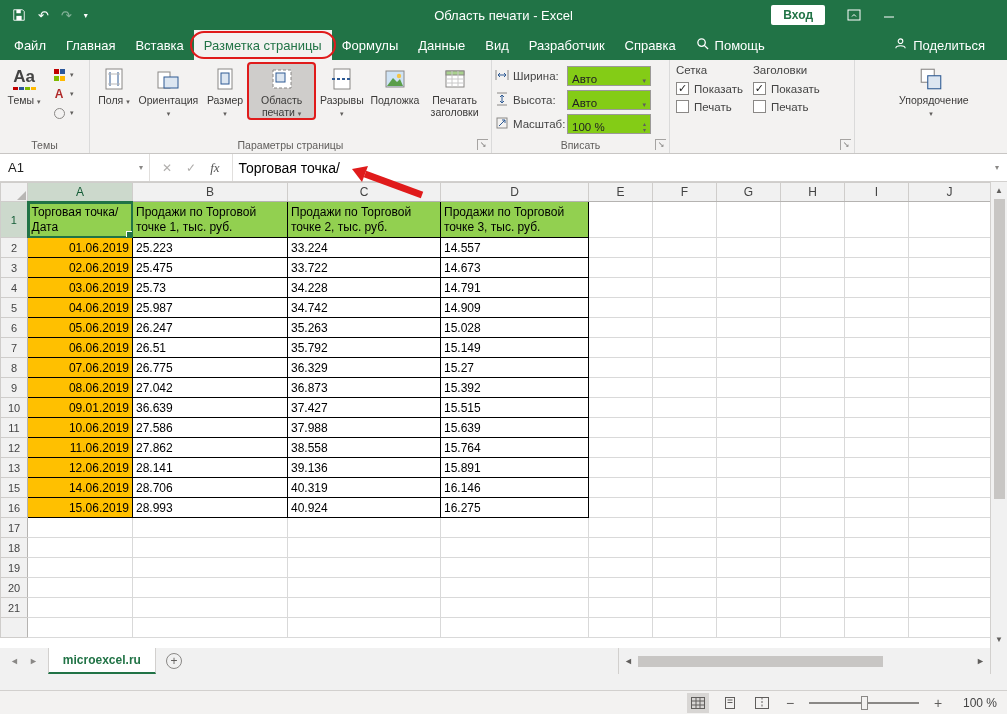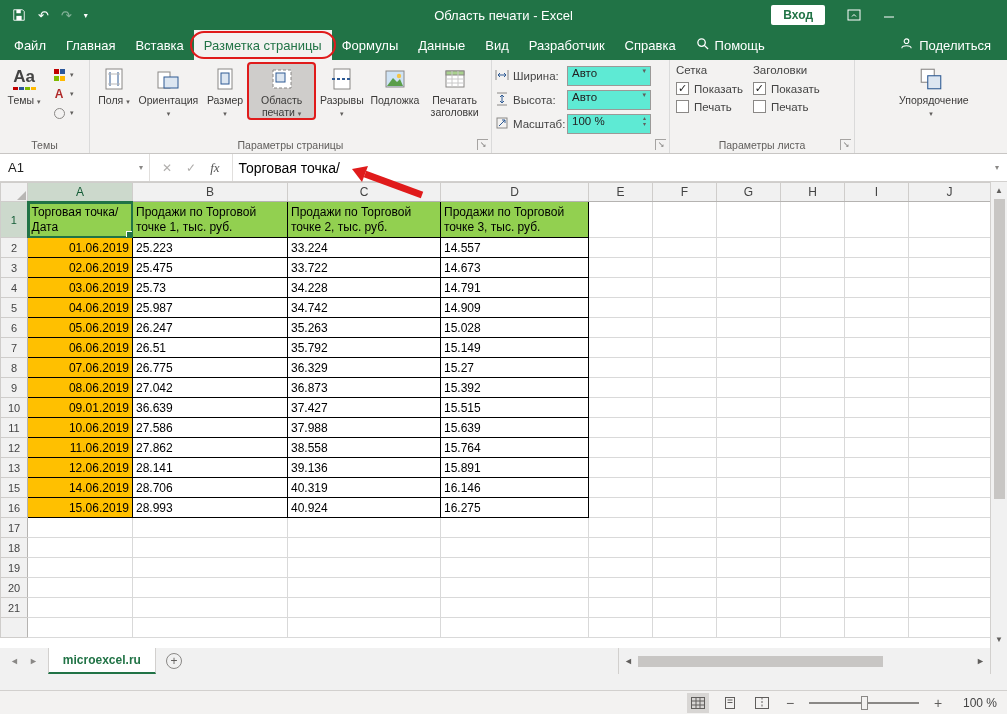--- a/index.html
+++ b/index.html
@@ -16,21 +16,21 @@
 .tb-right{margin-left:auto;display:flex;align-items:center;gap:22px;margin-right:112px;z-index:2}
 .signin{background:#fff;color:#217346;font-size:12px;font-weight:bold;padding:3px 12px;border-radius:2px}
 .winicon{display:flex;align-items:center;color:#fff}
 
 
 .tabrow{height:30px;background:#217346;display:flex;align-items:stretch;color:#fff;font-size:13px;padding-left:4px}
 .tabs-flex{display:flex;align-items:stretch}
 .rtab{padding:0 10px;display:flex;align-items:center;gap:6px;position:relative;white-space:nowrap}
 .rtab.active{background:#f3f2f1;color:#217346}
 .tab-annot{position:absolute;top:1px;bottom:1px;left:-4px;right:-4px;border:2px solid #e01b1b;border-radius:15px;pointer-events:none}
-.share-tab{margin-left:auto;margin-right:6px}
+.share-tab{margin-left:auto;margin-right:12px}
 
 
 .ribbon{height:94px;background:#f3f2f1;border-bottom:1px solid #c8c6c4;display:flex;position:relative}
 .rgroup{position:relative;border-right:1px solid #dadada;display:flex;flex-direction:column}
 .rg-content{flex:1;display:flex;align-items:flex-start;padding:3px 3px 0}
 .rg-footer{height:17px;font-size:10.5px;color:#605e5c;display:flex;align-items:center;justify-content:center}
 .launcher{position:absolute;right:3px;bottom:3px;width:11px;height:11px;font-size:8px;line-height:10px;
   text-align:center;color:#7a7876;border-left:1px solid #a6a4a2;border-top:1px solid #a6a4a2}
 .bigbtn{position:relative;display:flex;flex-direction:column;align-items:center;padding:3px 3px 1px;min-width:42px;
   color:#3b3a39;text-align:center}
@@ -46,21 +46,21 @@
 .smallcol{display:flex;flex-direction:column;gap:3px;margin-left:4px;padding-top:4px}
 .smallbtn{display:flex;align-items:center;gap:3px;padding:1px 2px}
 .sicon{width:16px;height:14px;display:flex;align-items:center;justify-content:center;flex-wrap:wrap;gap:1px}
 .sicon .dot{width:5px;height:5px;display:block}
 .afont{font-size:12px;color:#b02a2a;font-weight:bold}
 .fx-circle{width:11px;height:11px;border:1px solid #8a8886;border-radius:50%}
 
 .fitcol{flex-direction:column;gap:2px;padding-top:5px}
 .fitrow{display:flex;align-items:center;gap:4px;height:22px;font-size:11.5px;color:#444;width:100%}
 .fitlabel{width:50px}
-.combo,.spinbox{width:84px;height:20px;background:#5eead4;border:1px solid #9b9997;display:flex;align-items:flex-start;
+.combo,.spinbox{width:84px;height:20px;background:#84cc16;border:1px solid #9b9997;display:flex;align-items:flex-end;
   justify-content:space-between;padding:0 4px;font-size:11.5px;color:#222}
 .spin{display:flex;flex-direction:column;line-height:6px}
 .spin i{font-style:normal;font-size:6px;color:#605e5c}
 
 .sheetopts{gap:10px;padding:4px 6px 0}
 .so-col{display:flex;flex-direction:column;gap:5px;font-size:11.5px;color:#444}
 .so-title{margin-bottom:1px}
 .cbrow{display:flex;align-items:center;gap:5px}
 .cb{width:13px;height:13px;border:1px solid #8a8886;background:#fff;font-size:11px;line-height:11px;text-align:center;color:#222}
 
@@ -373,20 +373,23 @@
           <span class="fitlabel">Масштаб:</span>
           <div class="spinbox">
               <span>100 %</span>
               <span class="spin">
                 <i>▴</i>
                 <i>▾</i>
               </span>
             </div>
         </div>
       </div>
+      <div class="rg-footer">
+          <span>Вписать</span>
+        </div>
       <span class="launcher">↘</span>
     </div>
 
     <div class="rgroup" style="width:185px">
       <div class="rg-content sheetopts">
         <div class="so-col">
           <div class="so-title">Сетка</div>
           <div class="cbrow">
               <span class="cb on">✓</span>
               <span>Показать</span>
@@ -401,23 +404,20 @@
           <div class="cbrow">
               <span class="cb on">✓</span>
               <span>Показать</span>
             </div>
           <div class="cbrow">
               <span class="cb"></span>
               <span>Печать</span>
             </div>
         </div>
       </div>
-      <div class="rg-footer">
-          <span>Параметры листа</span>
-        </div>
       <span class="launcher">↘</span>
     </div>
 
     <div class="rgroup" style="flex:1;border-right:none">
       <div class="rg-content" style="justify-content:center">
         <div class="bigbtn">
           <span class="bicon">
               <svg width="26" height="26" viewBox="0 0 24 24">
                 <rect x="3" y="3" width="12" height="12" fill="#fff" stroke="#8a8886"></rect>
                 <rect x="9" y="9" width="12" height="12" fill="#dce6f1" stroke="#2f5b94"></rect>

